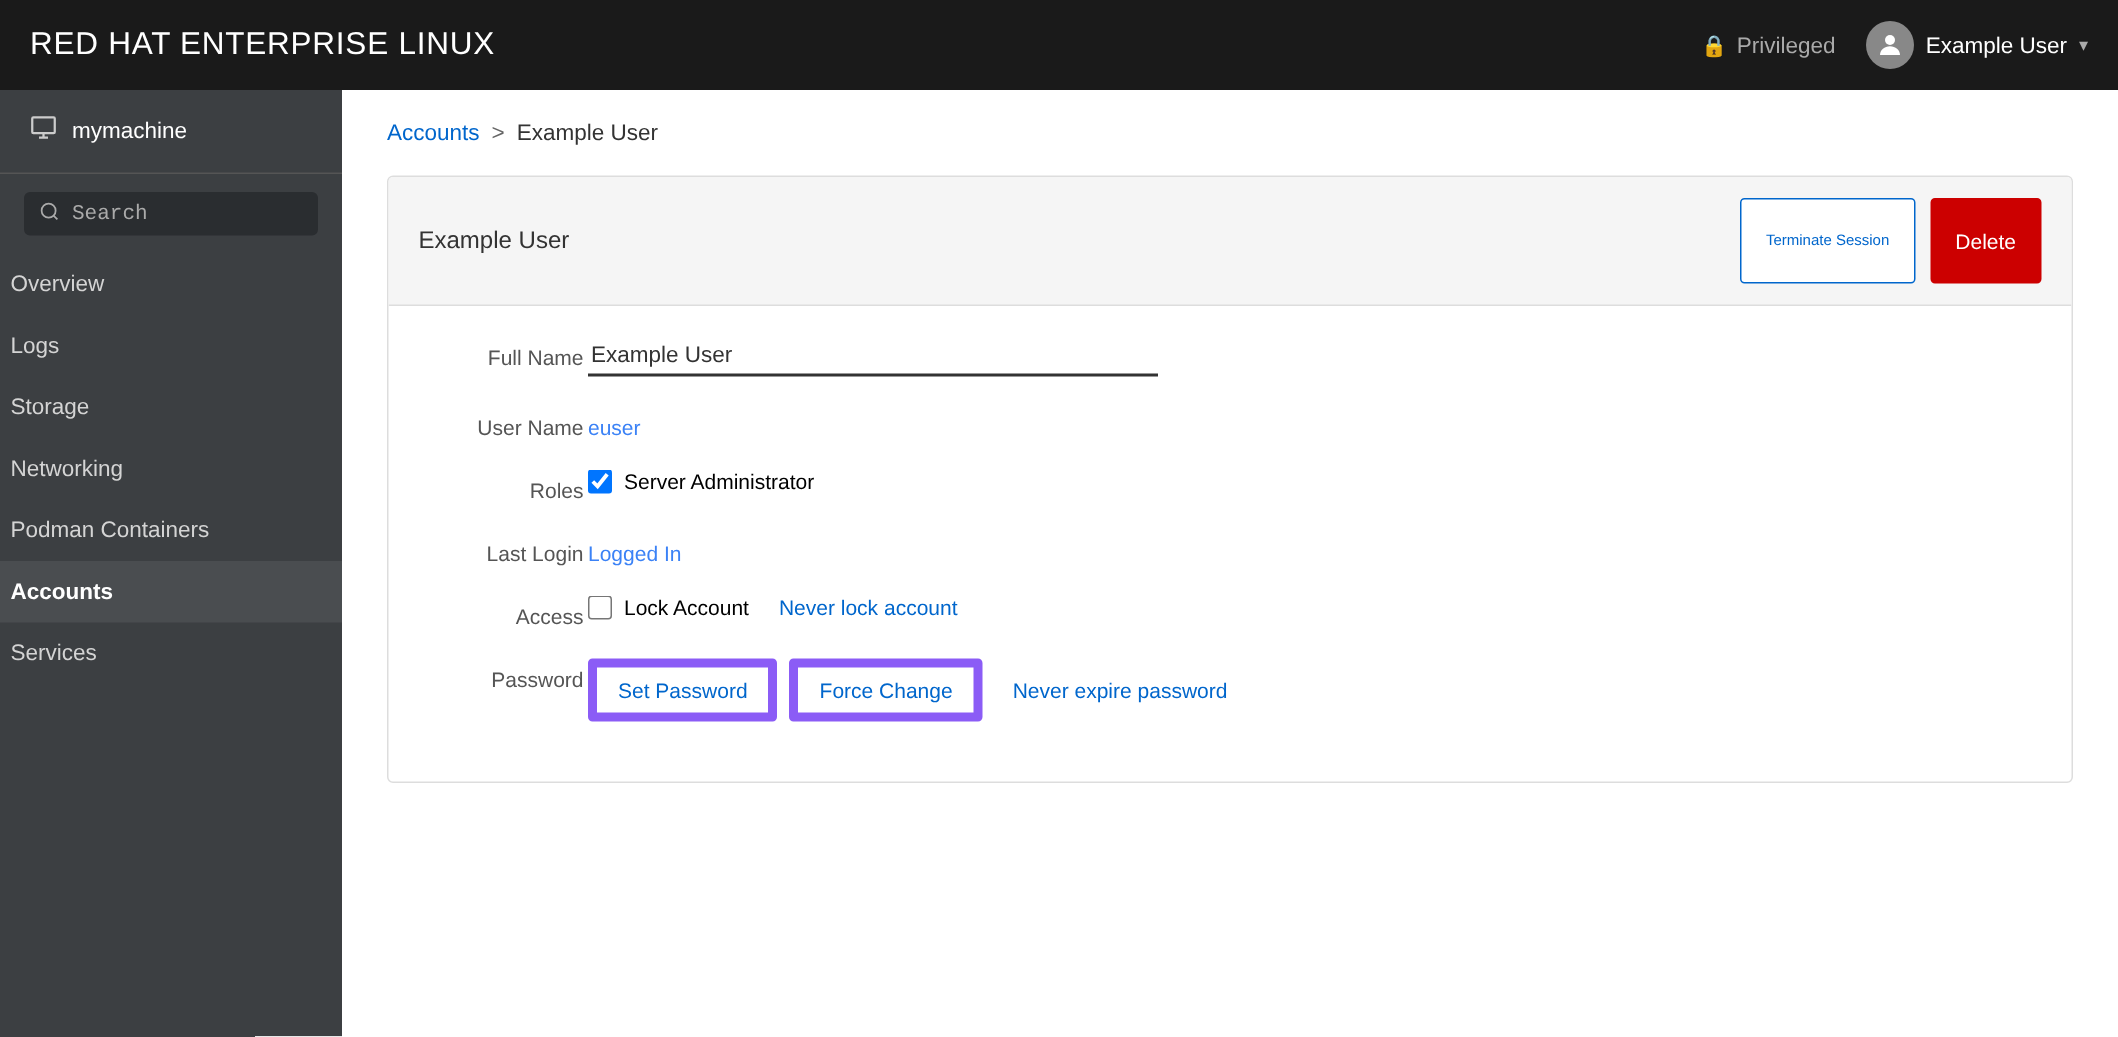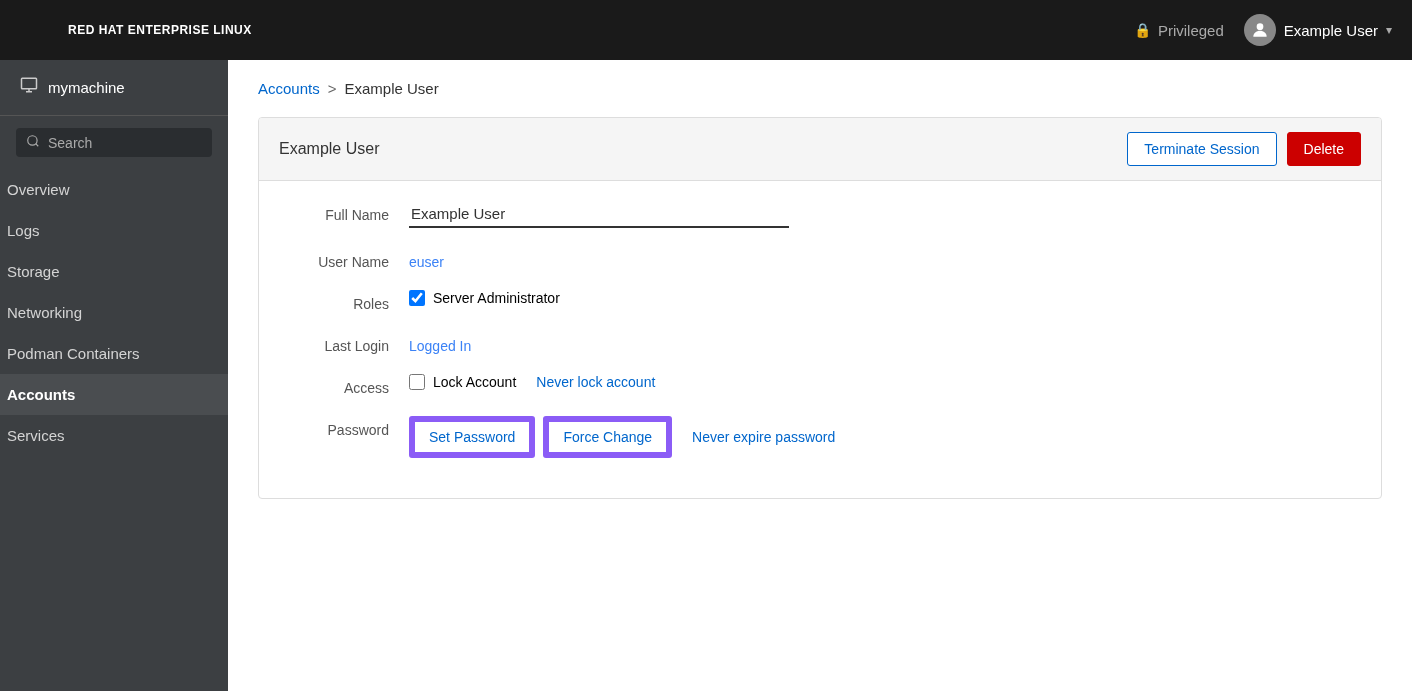--- a/index.html
+++ b/index.html
@@ -10,24 +10,23 @@
       background: #1a1a1a;
       color: #fff;
       height: 60px;
       display: flex;
       align-items: center;
       justify-content: space-between;
       padding: 0 20px;
       flex-shrink: 0;
     }
     #topbar-title {
-      font-size: 12px;
-      font-weight: 700;
+      font-size: 21px;
+      font-weight: 400;
       letter-spacing: 0.5px;
-      margin-left: 48px;
     }
     #topbar-right {
       display: flex;
       align-items: center;
       gap: 20px;
     }
     #privileged-section {
       display: flex;
       align-items: center;
       gap: 6px;
@@ -105,20 +104,21 @@
       color: #aaa;
       font-size: 14px;
     }
     #search-input {
       background: transparent;
       border: none;
       outline: none;
       color: #3b82f6;
       font-size: 14px;
       width: 100%;
+      font-family: Liberation Mono, monospace;
     }
     #search-input::placeholder { color: #aaa; }
 
     .nav-item {
       padding: 12px 7px;
       font-size: 15px;
       color: #d4d4d4;
       cursor: pointer;
       white-space: nowrap;
     }
@@ -172,23 +172,23 @@
       color: #333;
     }
     #card-actions {
       display: flex;
       gap: 10px;
     }
     #terminate-session-button {
       background: #fff;
       border: 1px solid #0066cc;
       color: #0066cc;
-      padding: 8px 16px;
+      padding: 22px 16px;
       border-radius: 3px;
-      font-size: 14px;
+      font-size: 10px;
       cursor: pointer;
     }
     #delete-button {
       background: #c00;
       border: 1px solid #c00;
       color: #fff;
       padding: 8px 16px;
       border-radius: 3px;
       font-size: 14px;
       cursor: pointer;
@@ -197,21 +197,21 @@
     }
 
     
     #card-body {
       padding: 20px 30px;
     }
     .form-row {
       display: flex;
       align-items: flex-start;
       margin-bottom: 20px;
-      gap: 20px;
+      gap: 3px;
     }
     .form-label {
       min-width: 100px;
       text-align: right;
       color: #555;
       font-size: 14px;
       padding-top: 6px;
     }
     .form-value {
       color: #3b82f6;

